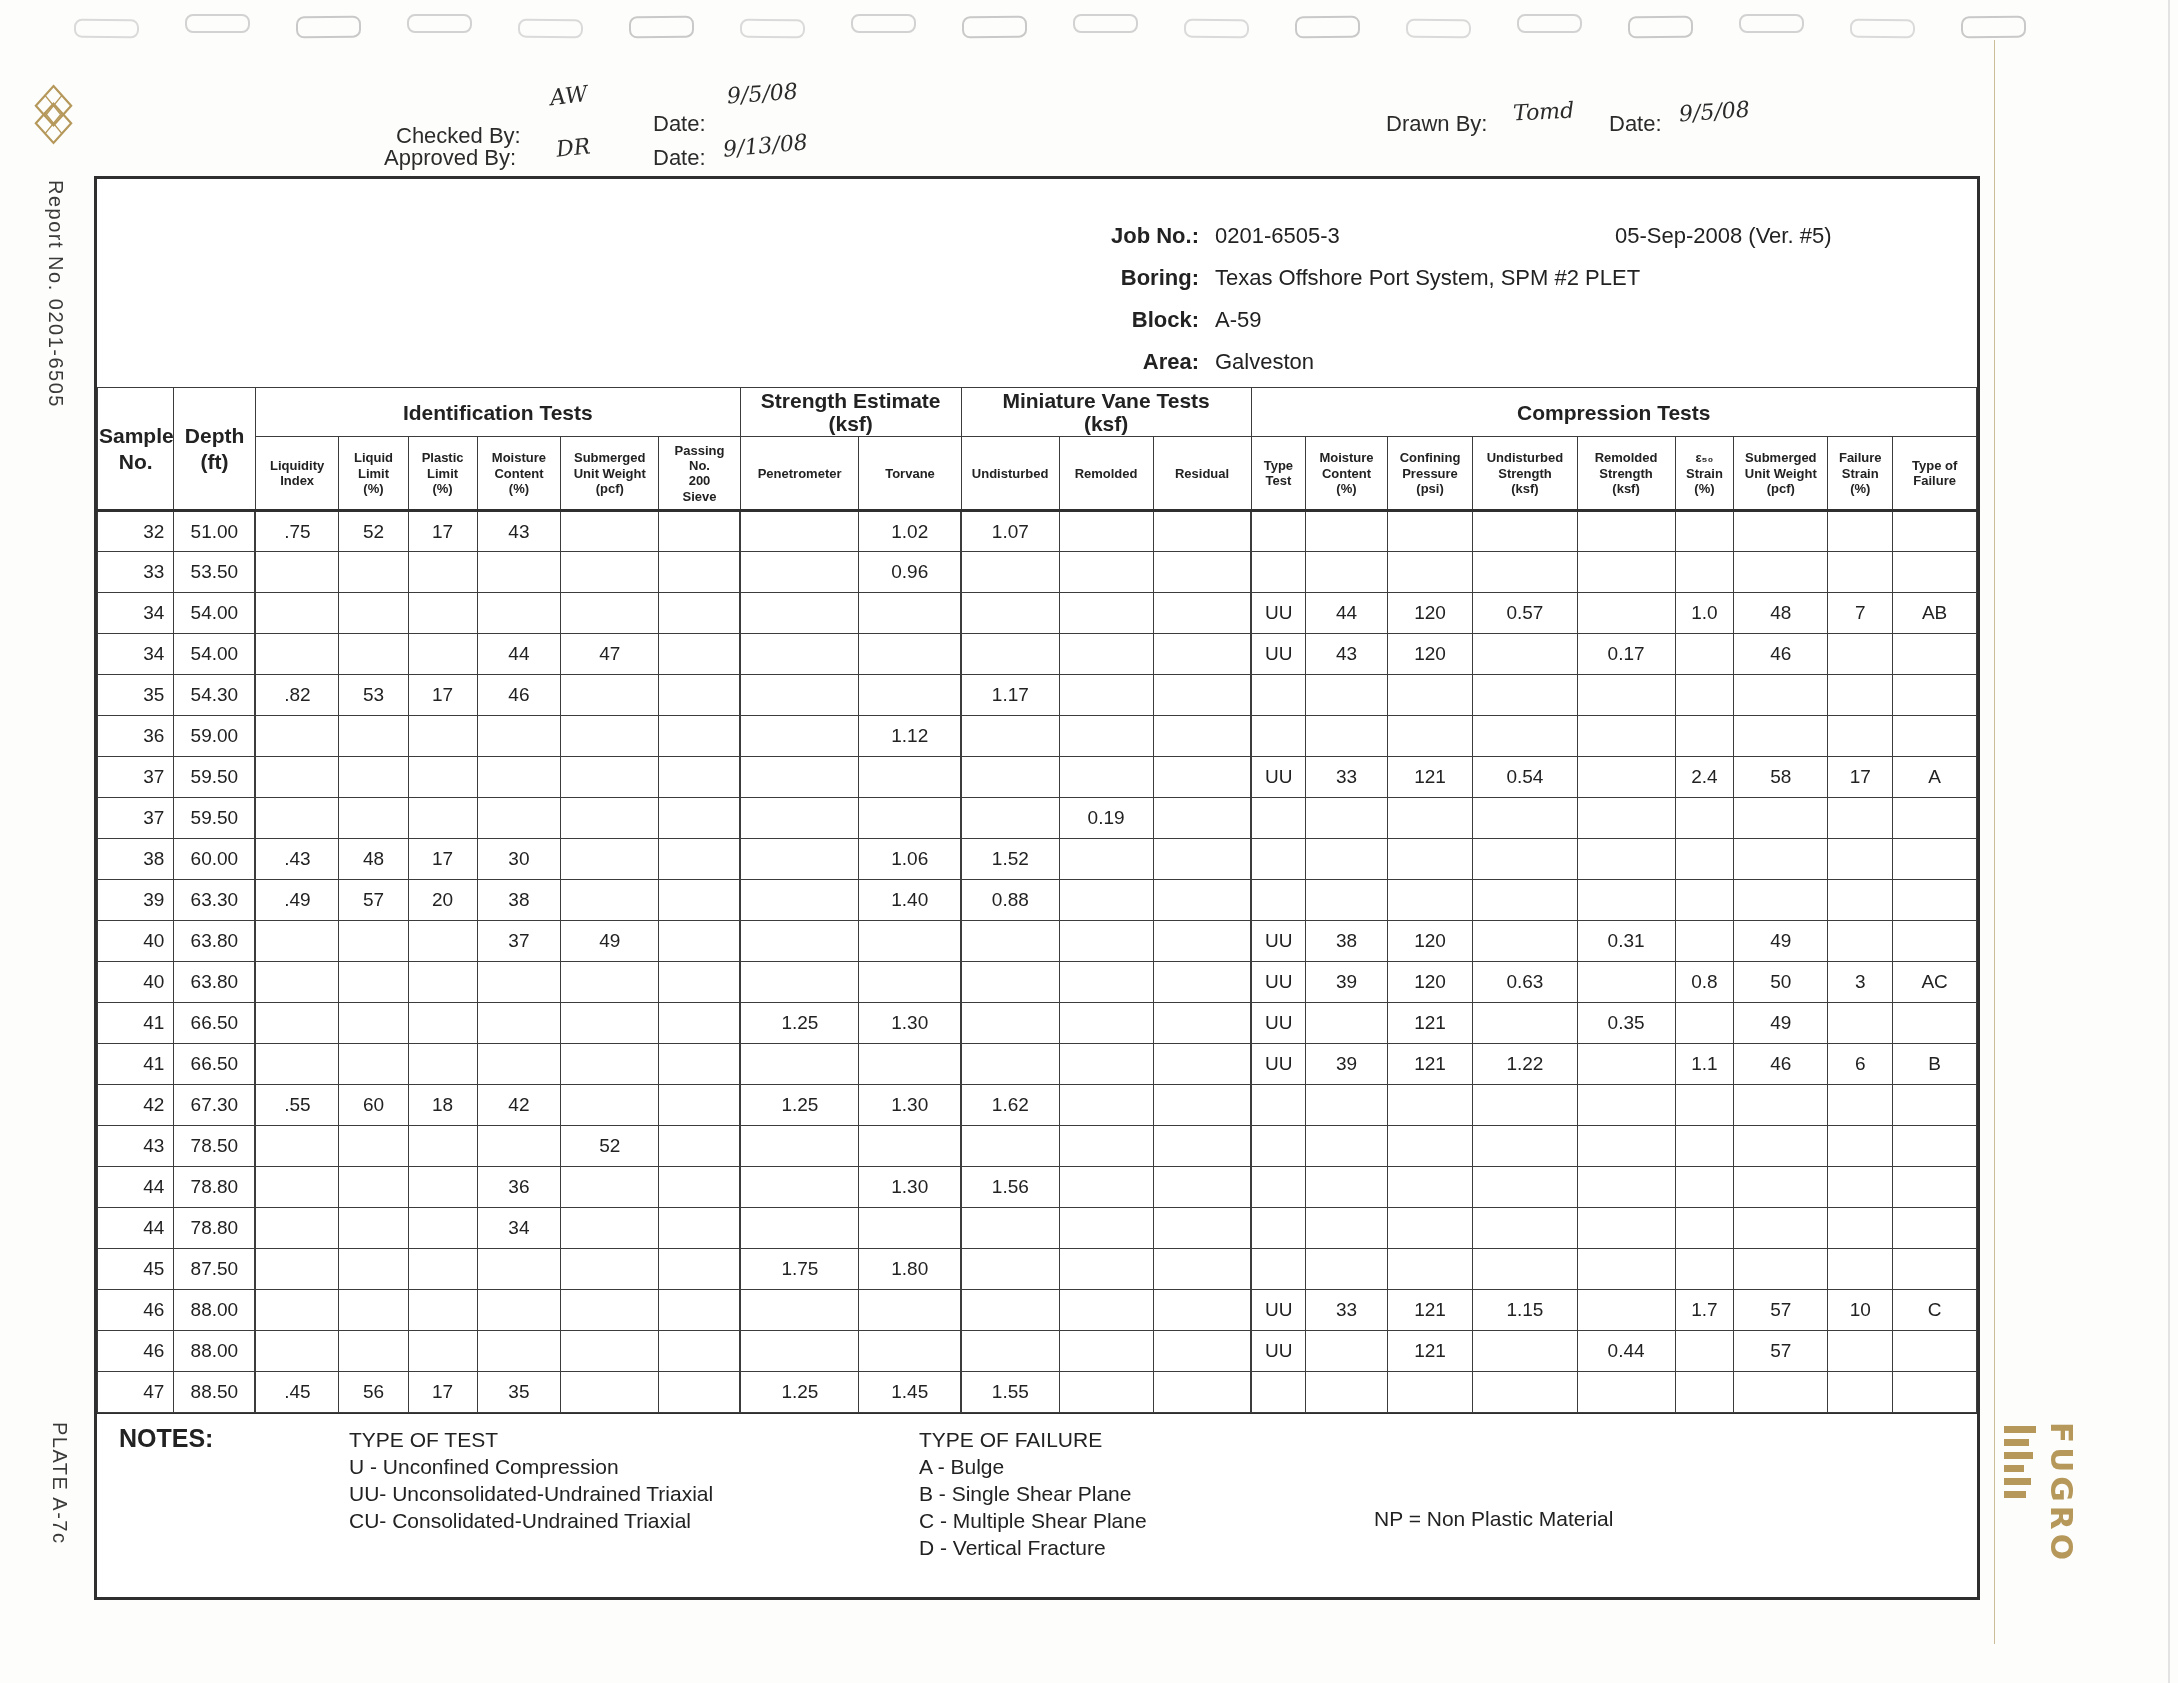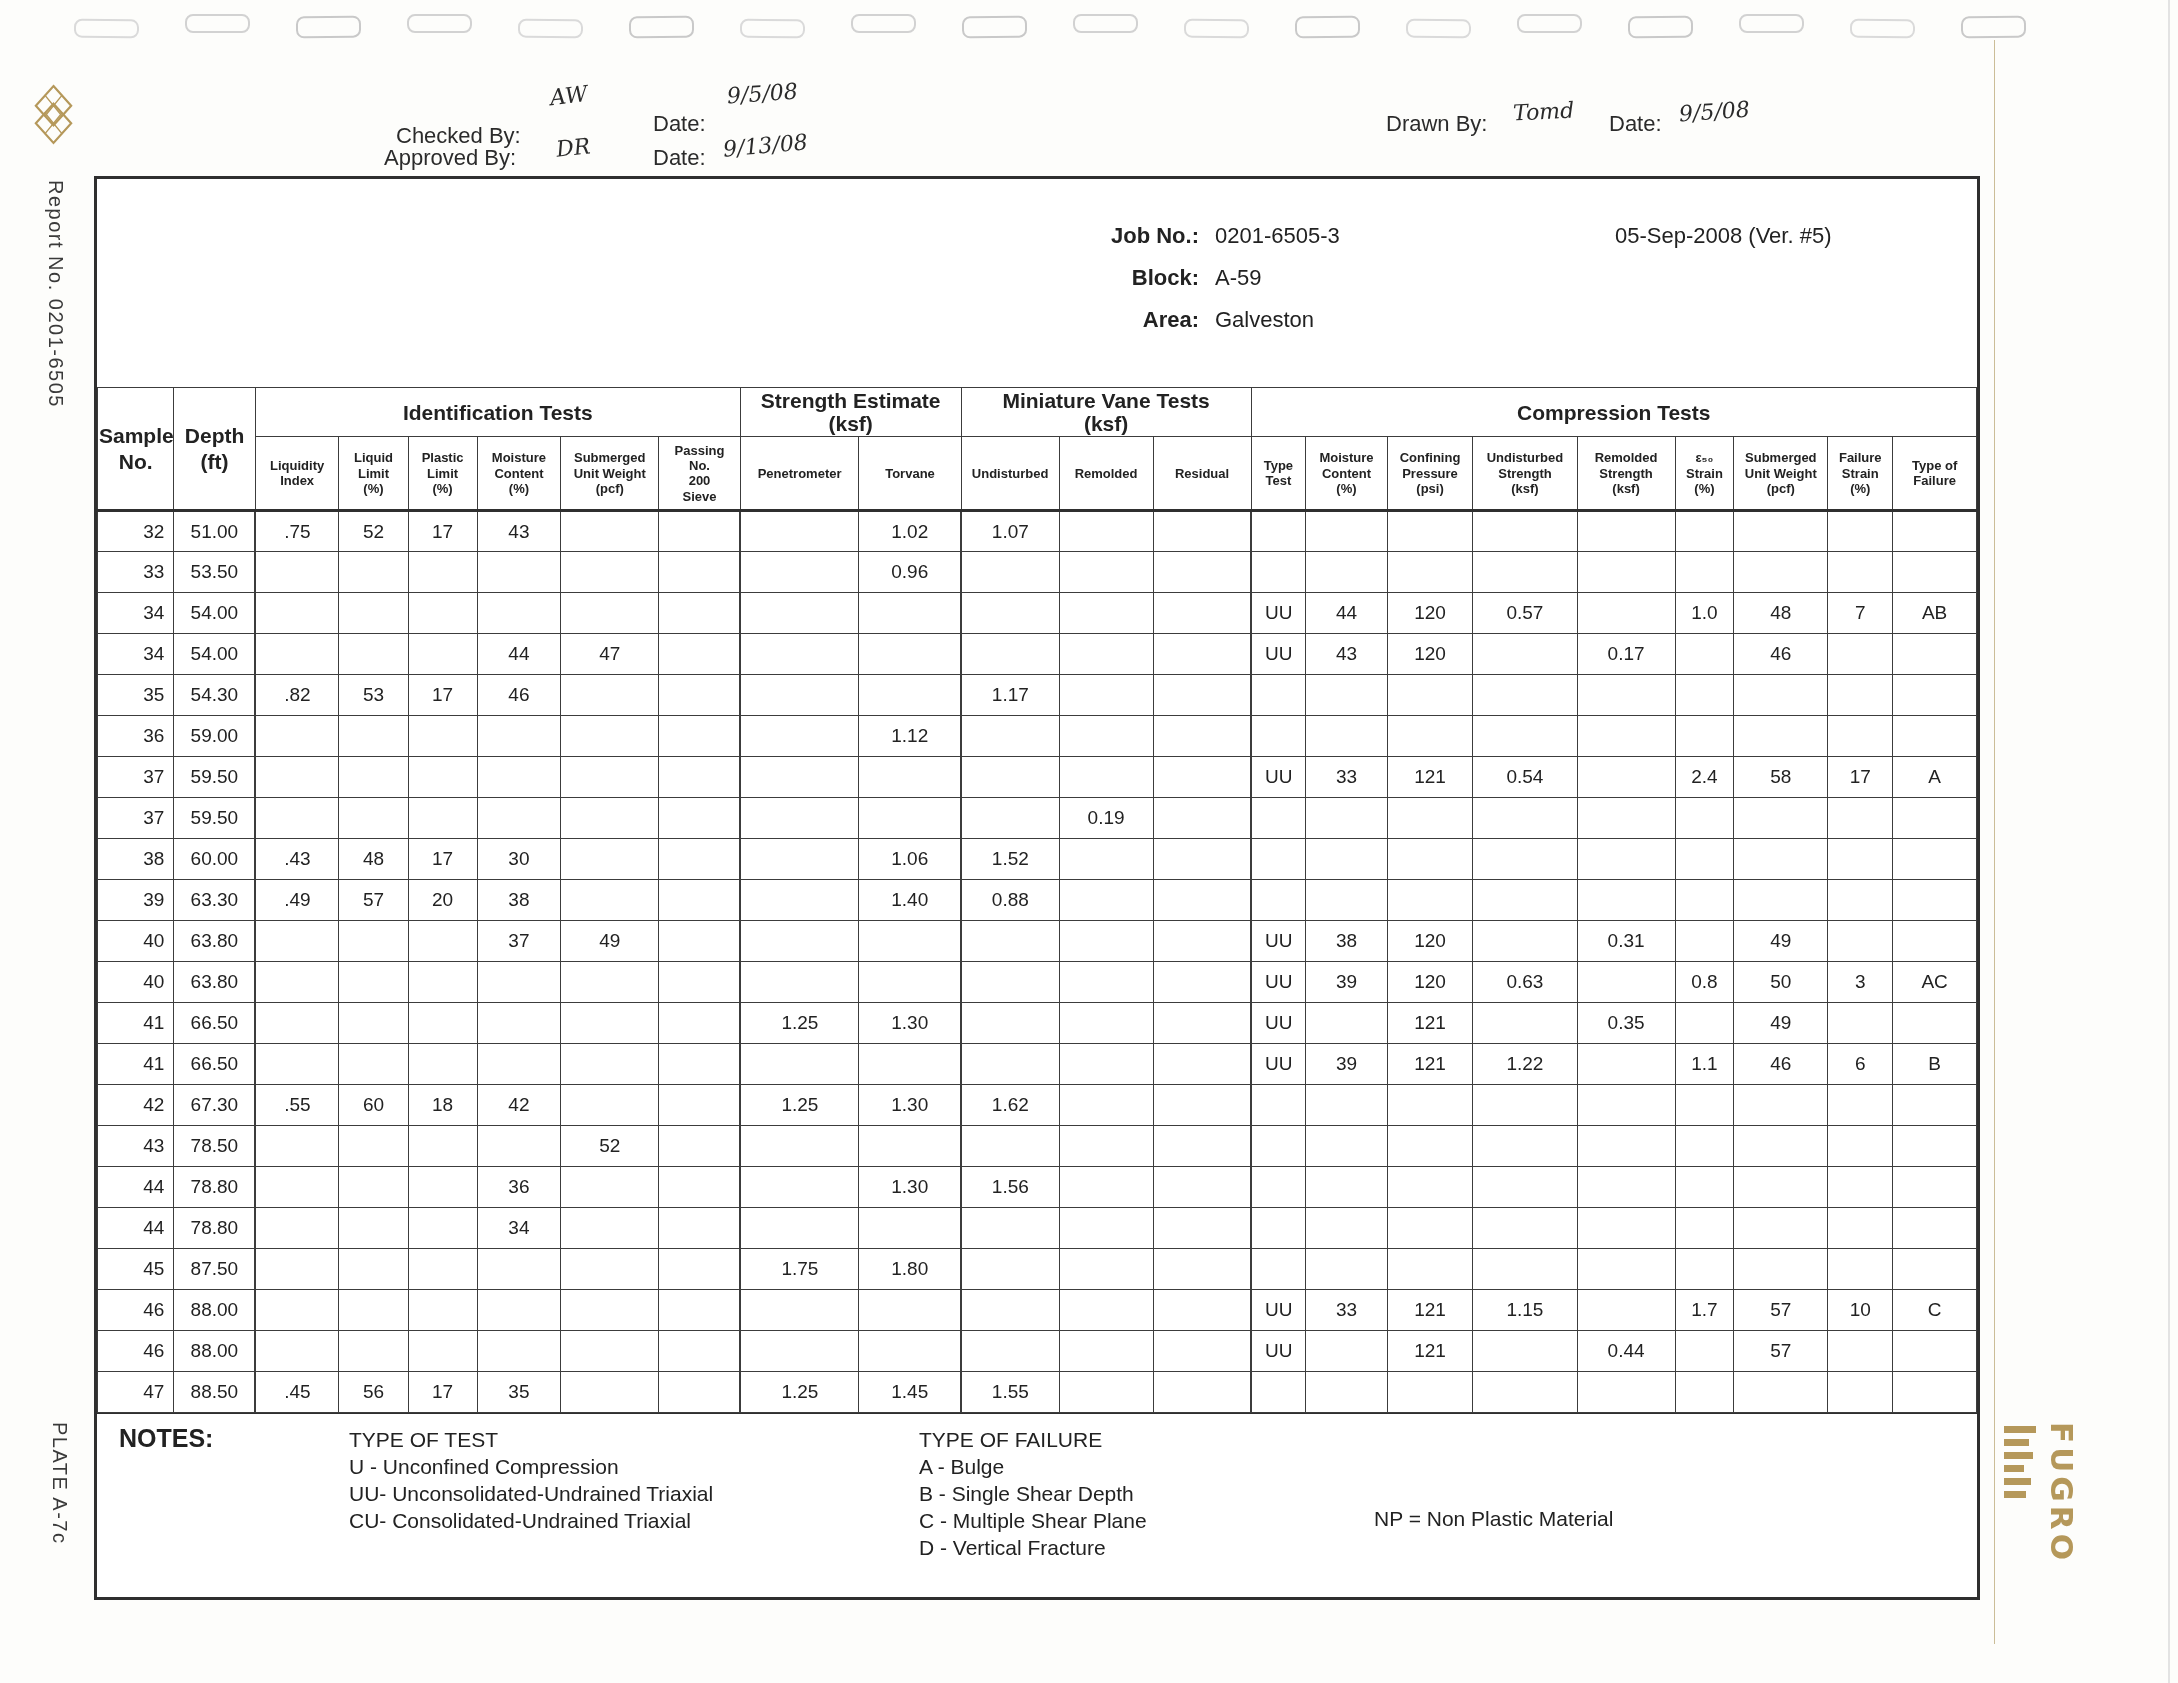--- a/index.html
+++ b/index.html
@@ -120,20 +120,24 @@
   </div>
 
   <div class="main-box">
 
     <div class="title-area">
       <div class="job-info">
         <div class="ji-row">
           <span class="ji-label">Job No.:</span>
           <span class="ji-value">0201-6505-3</span>
           <span class="ji-ver">05-Sep-2008  (Ver. #5)</span>
+        </div>
+        <div class="ji-row">
+          <span class="ji-label">Boring:</span>
+          <span class="ji-value">Texas Offshore Port System, SPM #2 PLET</span>
         </div>
         <div class="ji-row">
           <span class="ji-label">Block:</span>
           <span class="ji-value">A-59</span>
         </div>
         <div class="ji-row">
           <span class="ji-label">Area:</span>
           <span class="ji-value">Galveston</span>
         </div>
       </div>
@@ -767,21 +771,21 @@
         <div>
             <div>U  - Unconfined Compression</div>
             <div>UU- Unconsolidated-Undrained Triaxial</div>
             <div>CU- Consolidated-Undrained Triaxial</div>
           </div>
       </div>
       <div class="note-col nc-fail">
         <div class="nc-title">TYPE OF FAILURE</div>
         <div>
             <div>A - Bulge</div>
-            <div>B - Single Shear Depth</div>
+            <div>B - Single Shear Plane</div>
             <div>C - Multiple Shear Plane</div>
             <div>D - Vertical Fracture</div>
           </div>
       </div>
       <div class="np-note">NP = Non Plastic Material</div>
     </div>
 
   </div>
 
   <div class="fold-rule"></div>

